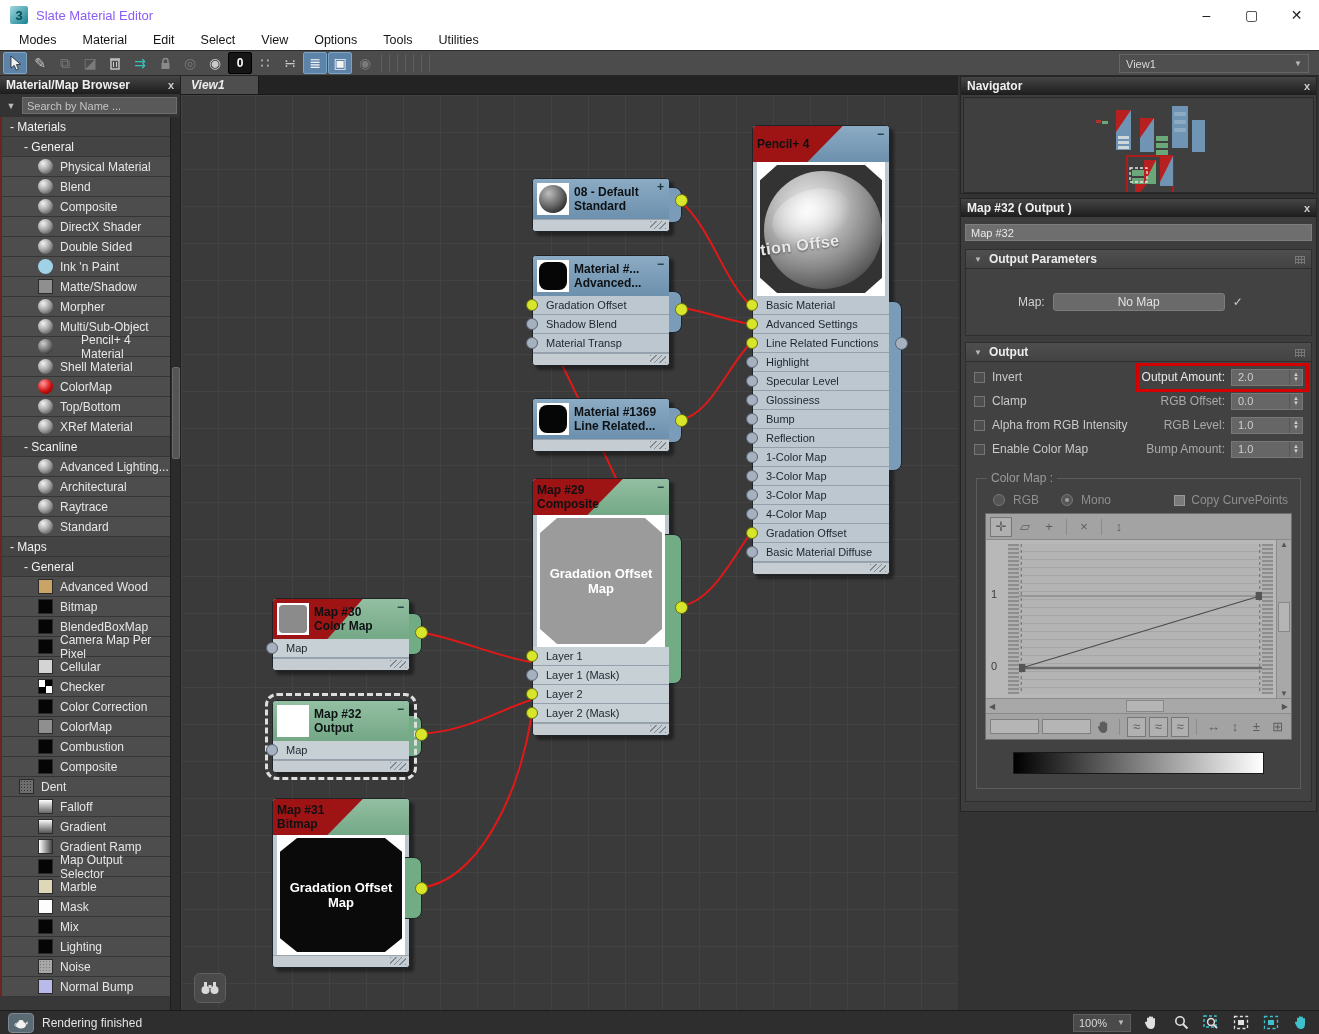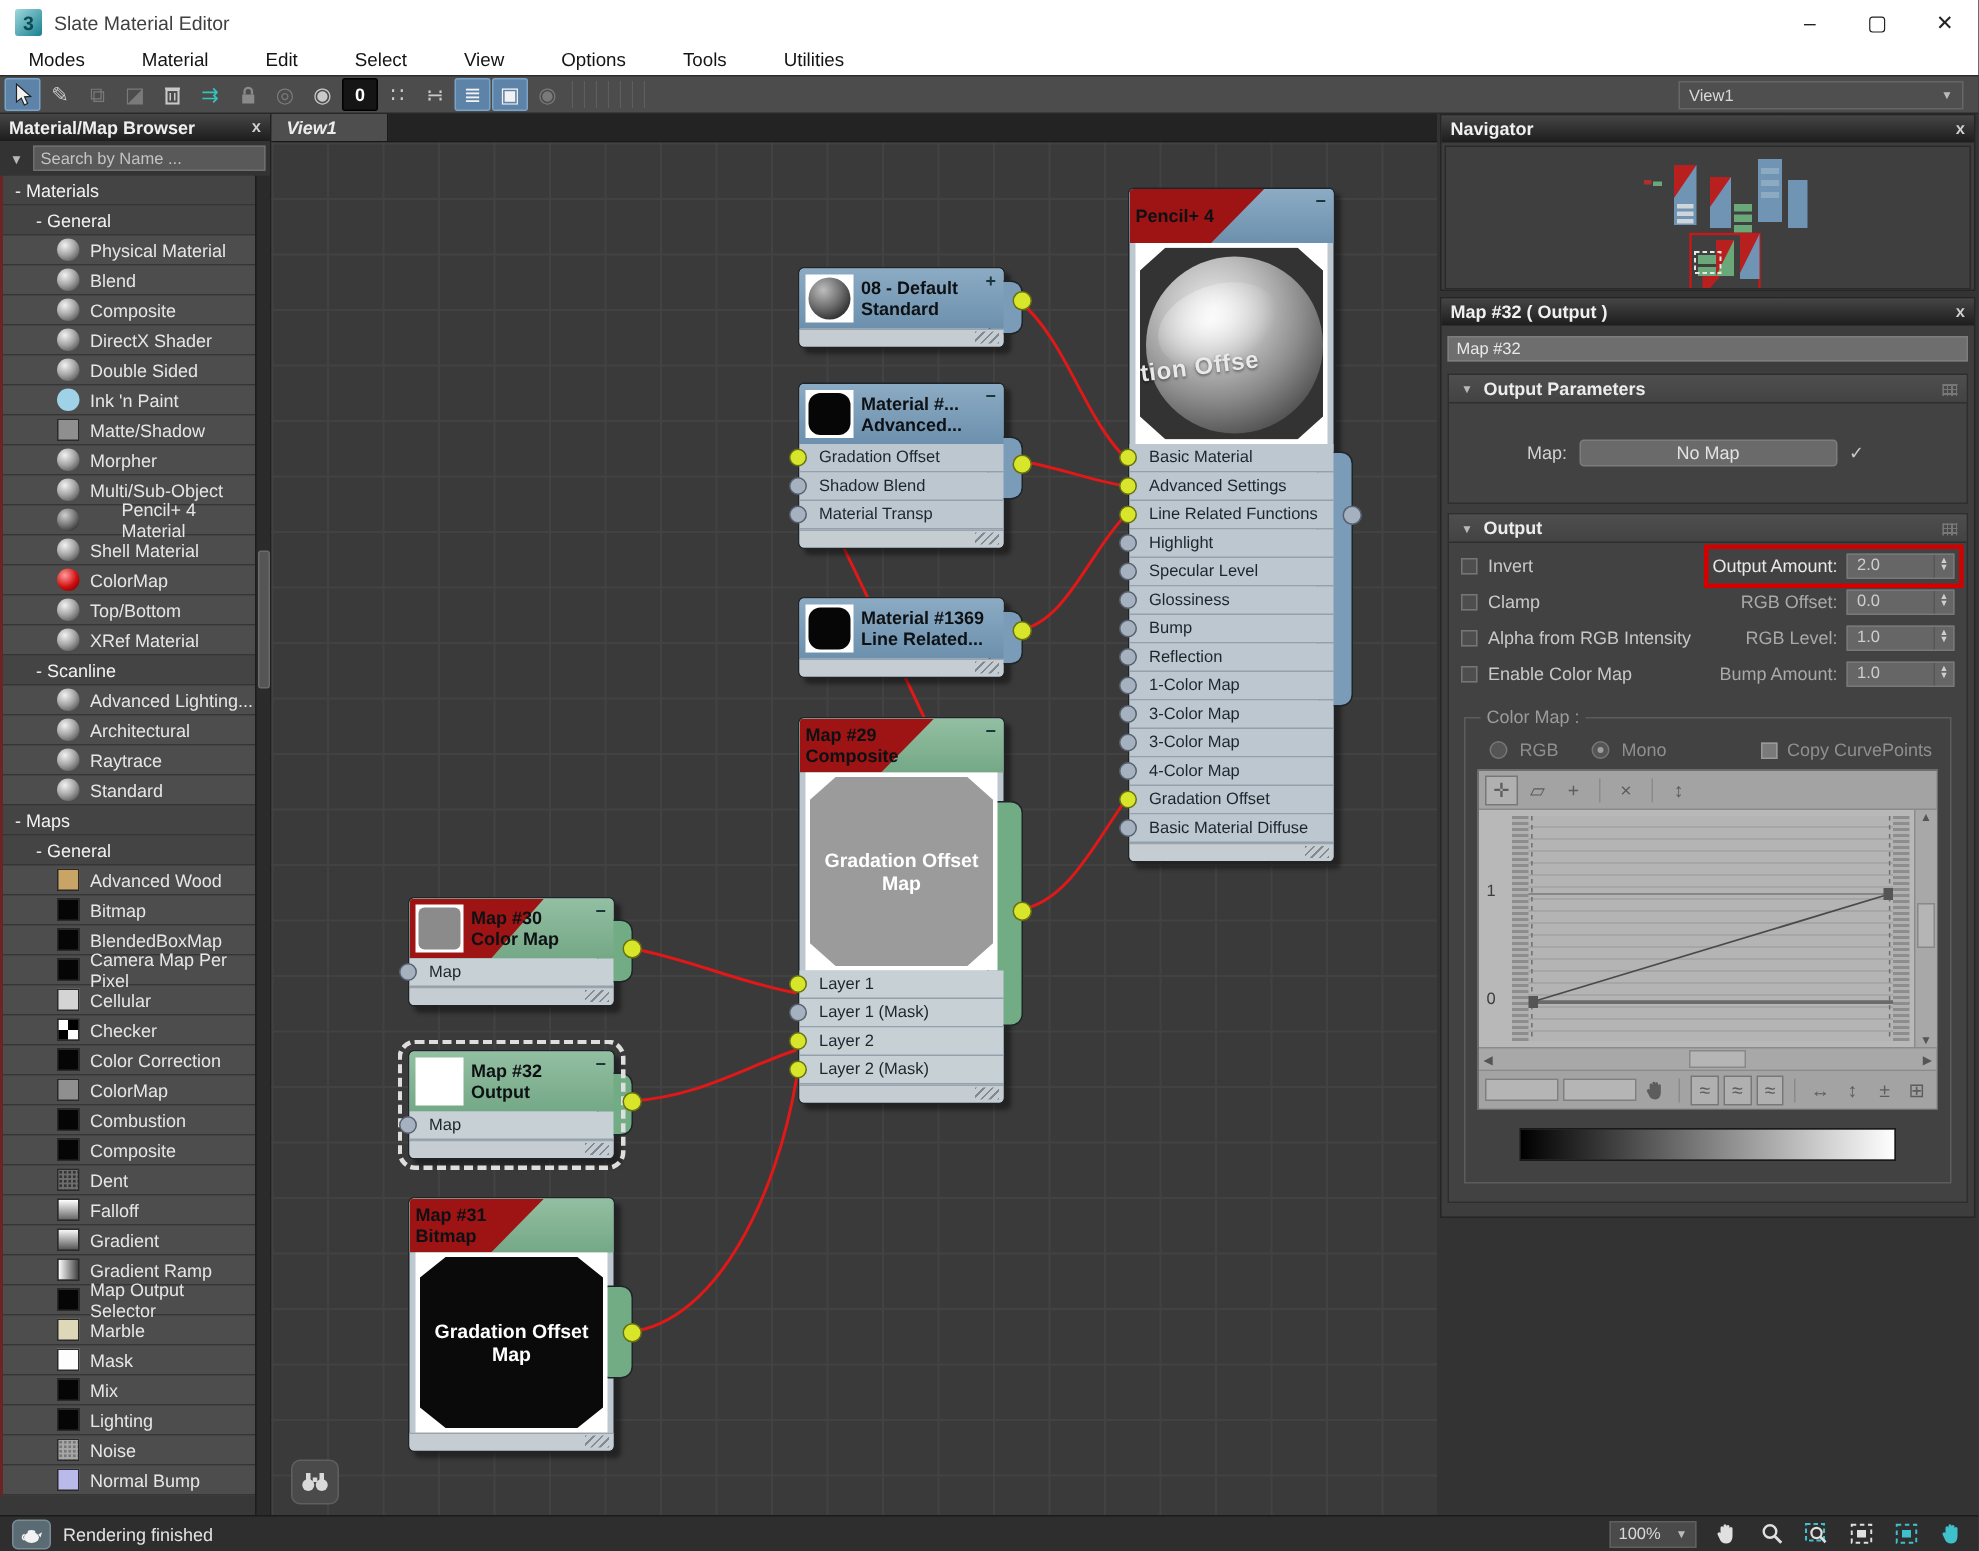--- a/index.html
+++ b/index.html
@@ -2,24 +2,24 @@
 <html><head>
 <meta charset="utf-8">
 <style>
   *{margin:0;padding:0;box-sizing:border-box;font-family:"Liberation Sans",sans-serif}
   html,body{width:1319px;height:1034px;overflow:hidden}
   body{position:relative;background:#3a3a3a;font-size:12px;-webkit-font-smoothing:antialiased}
 
   
   .titlebar{position:absolute;left:0;top:0;width:1319px;height:30px;background:#ffffff;display:flex;align-items:center;padding-left:10px;gap:8px}
   .appicon{width:18px;height:18px;background:linear-gradient(135deg,#9fd8de,#17808f);color:#0b4a52;font-weight:bold;font-size:13px;display:flex;align-items:center;justify-content:center;border-radius:2px}
-  .apptitle{color:#404040;font-size:13px}
+  .apptitle{color:#8b5cf6;font-size:13px}
   .winbtns{position:absolute;right:0;top:0;height:30px;display:flex}
   .winbtn{width:45px;height:30px;display:flex;align-items:center;justify-content:center;color:#222;font-size:14px}
-  .menubar{position:absolute;left:0;top:30px;width:1319px;height:20px;background:#ffffff;display:flex;align-items:center;padding-left:8px;gap:16px}
+  .menubar{position:absolute;left:0;top:30px;width:1319px;height:20px;background:#ffffff;display:flex;align-items:center;padding-left:8px;gap:4px}
   .menuitem{padding:0 11px;color:#141414;font-size:12.5px;height:20px;display:flex;align-items:center}
   .toolbar{position:absolute;left:0;top:50px;width:1319px;height:26px;background:#4c4c4c;border-top:1px solid #2c2c2c;border-bottom:1px solid #282828;display:flex;align-items:center;padding-left:3px;gap:1px}
   .tbtn{width:24px;height:22px;display:flex;align-items:center;justify-content:center;color:#c9c9c9;font-size:14px;border-radius:2px;position:relative}
   .tbtn.active{background:#5d83a8;border:1px solid #7ba3c6;color:#f2f2f2}
   .tbtn.disabled{color:#7a7a7a}
   .tbtn.teal{color:#35c2bb}
   .tbtn.dark{background:#151515;color:#fff;border:1px solid #000;font-weight:bold;font-size:12px}
   .tsep{width:1px;height:18px;background:#333;border-right:1px solid #5e5e5e;margin:0 3px}
   .viewdrop{position:absolute;right:10px;top:3px;width:190px;height:19px;background:#4f4f4f;border:1px solid #666;color:#d8d8d8;font-size:11px;display:flex;align-items:center;padding:0 6px;justify-content:space-between}
 
@@ -337,21 +337,21 @@
           <span>ColorMap</span>
         </div>
         <div class="trow" style="padding-left: 36px;">
           <span class="tico ic-black"></span>
           <span>Combustion</span>
         </div>
         <div class="trow" style="padding-left: 36px;">
           <span class="tico ic-black"></span>
           <span>Composite</span>
         </div>
-        <div class="trow" style="padding-left: 36px;">
+        <div class="trow" style="padding-left: 17px;">
           <span class="tico ic-dent"></span>
           <span>Dent</span>
         </div>
         <div class="trow" style="padding-left: 36px;">
           <span class="tico ic-falloff"></span>
           <span>Falloff</span>
         </div>
         <div class="trow" style="padding-left: 36px;">
           <span class="tico ic-grad"></span>
           <span>Gradient</span>

